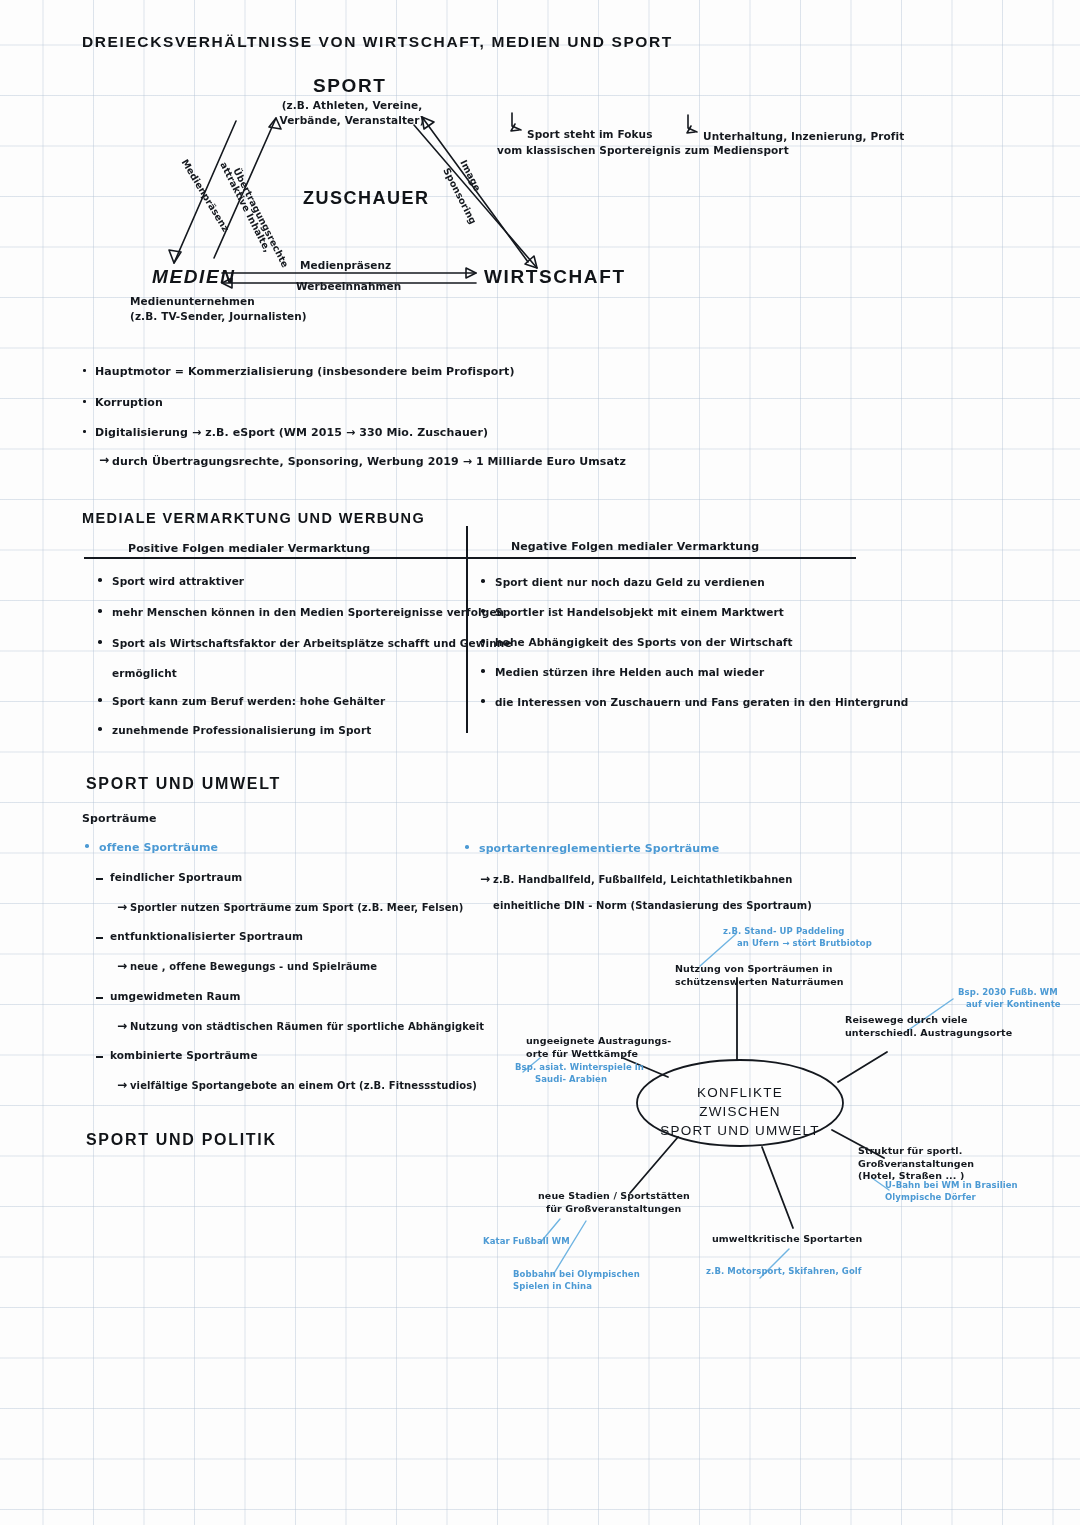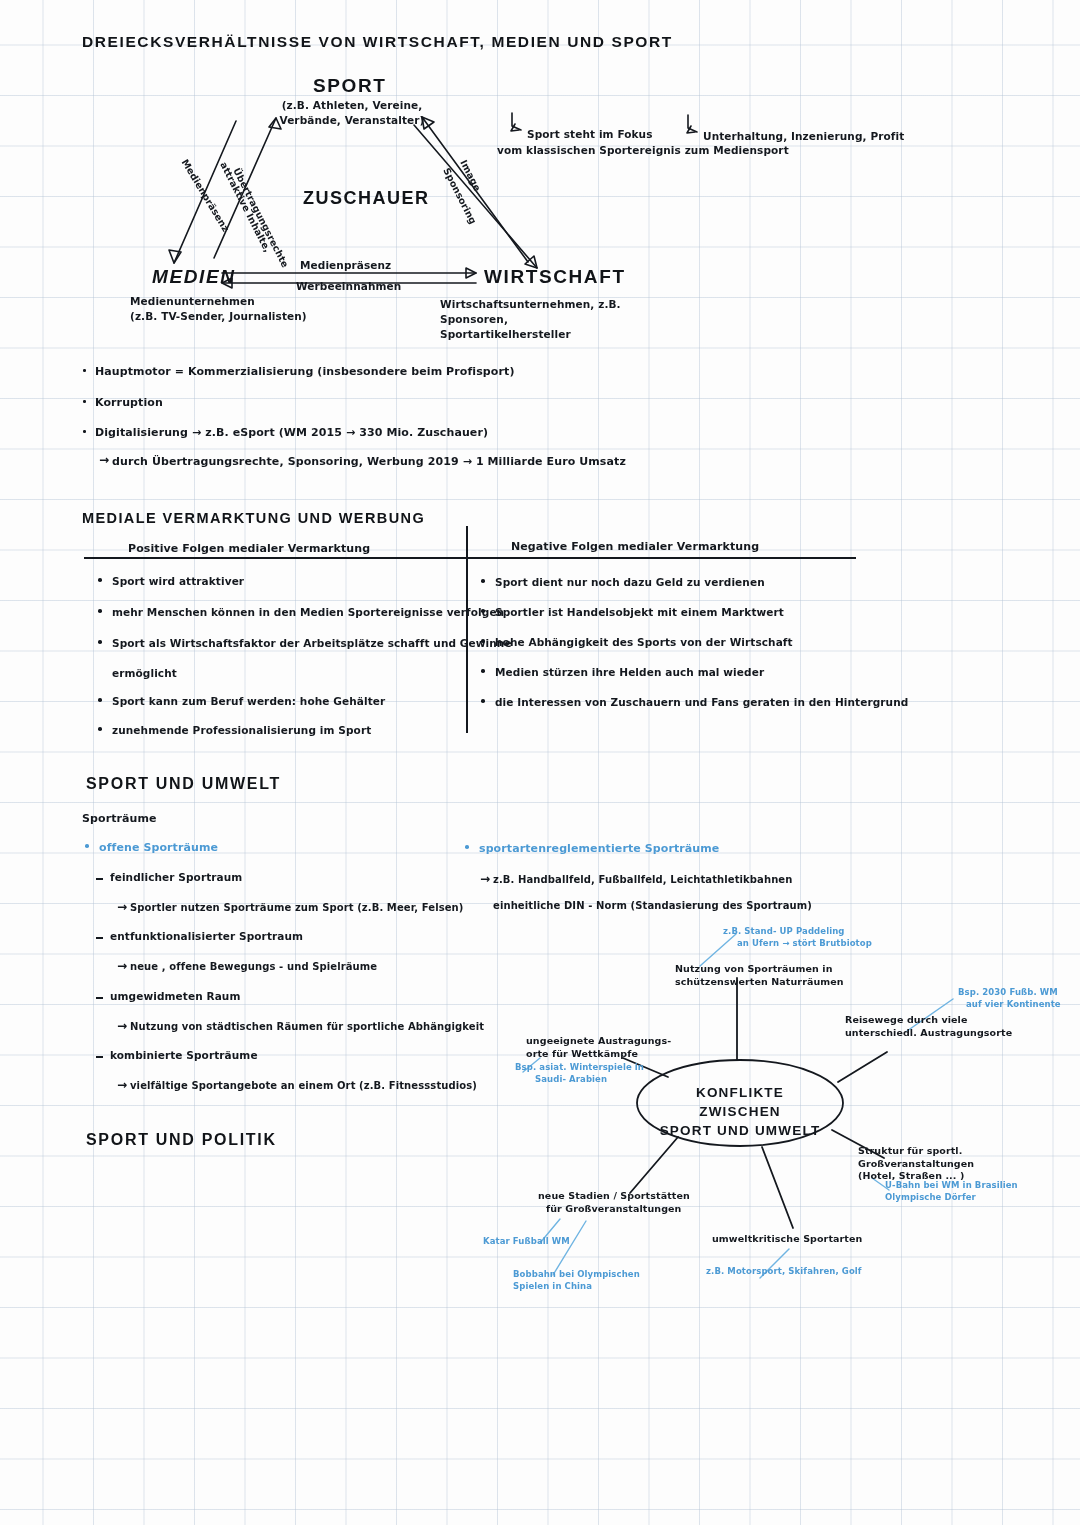--- a/index.html
+++ b/index.html
@@ -121,21 +121,21 @@
   
   #hd-politik { left: 86px; top: 1131px; font-size: 16px; letter-spacing: 1.7px; }
 
   
   #mindmap { left: 0; top: 0; width: 1080px; height: 1525px; pointer-events: none; }
   .mm-label { font-size: 9.5px; font-weight: 600; line-height: 12.5px; }
   .mm-sub   { font-size: 8.5px; font-weight: 600; line-height: 11.5px; color: #4c9ad4; }
   #mm-center-text {
     left: 655px; top: 1083px; width: 170px; text-align: center;
     font-family: "Liberation Sans Narrow", "Liberation Sans", sans-serif;
-    font-weight: 700; letter-spacing: 1.2px; font-size: 13.5px; line-height: 19px;
+    font-weight: 400; letter-spacing: 1.2px; font-size: 13.5px; line-height: 19px;
   }
 </style>
 </head>
 <body>
 
 <div class="abs hd" id="doc-title">DREIECKSVERHÄLTNISSE VON WIRTSCHAFT, MEDIEN UND SPORT</div>
 
 <div class="abs" id="triangle-block">
 
   <svg width="1080" height="340" style="position:absolute;left:0;top:0">
@@ -164,22 +164,20 @@
   <div class="abs node-label" id="lbl-sport">SPORT</div>
   <div class="abs hand node-sub" id="lbl-sport-sub">(z.B. Athleten, Vereine, Verbände, Veranstalter)</div>
 
   <div class="abs node-label" id="lbl-zuschauer">ZUSCHAUER</div>
 
   <div class="abs node-label" id="lbl-medien">MEDIEN</div>
   <div class="abs hand node-sub" id="lbl-medien-sub" style="white-space:pre-line">Medienunternehmen
 (z.B. TV-Sender, Journalisten)</div>
 
   <div class="abs node-label" id="lbl-wirtschaft">WIRTSCHAFT</div>
-  <div class="abs hand node-sub" id="lbl-wirt-sub" style="white-space:pre-line">Wirtschaftsunternehmen, z.B. Sponsoren,
-Sportartikelhersteller</div>
 
   <div class="abs hand edge-label nowrap" id="lbl-medienpraesenz-l">Medienpräsenz</div>
   <div class="abs hand edge-label nowrap" id="lbl-attraktive">attraktive Inhalte,</div>
   <div class="abs hand edge-label nowrap" id="lbl-uebertragung">Übertragungsrechte</div>
   <div class="abs hand edge-label nowrap" id="lbl-image">Image</div>
   <div class="abs hand edge-label nowrap" id="lbl-sponsoring">Sponsoring</div>
   <div class="abs hand edge-label nowrap" id="lbl-medienpraesenz-b">Medienpräsenz</div>
   <div class="abs hand edge-label nowrap" id="lbl-werbeeinnahmen">Werbeeinnahmen</div>
 
   <div class="abs hand nowrap" id="ann-klassisch">vom klassischen Sportereignis zum Mediensport</div>

